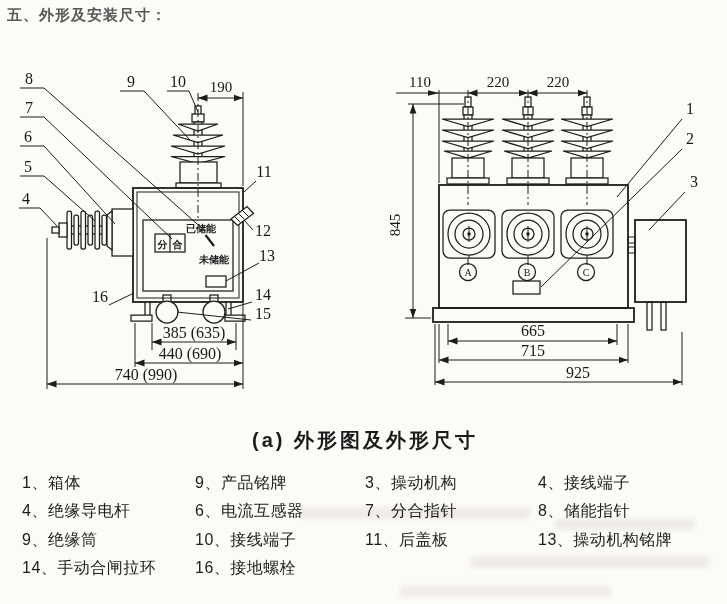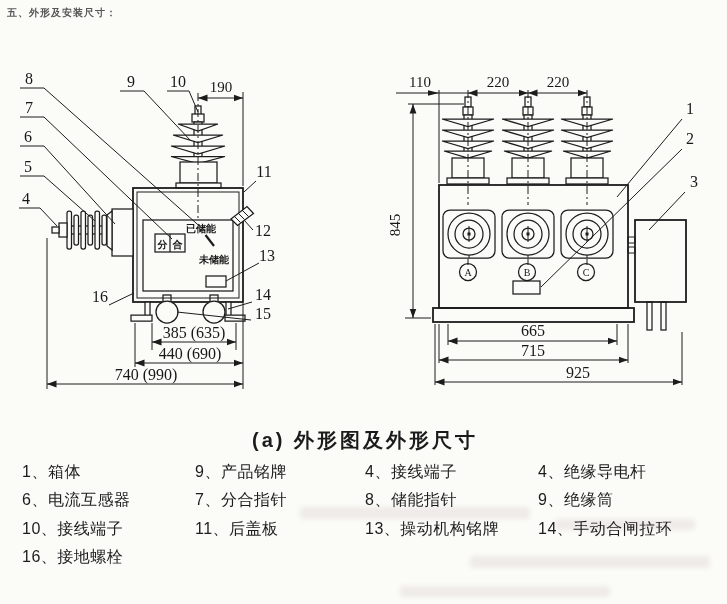--- a/index.html
+++ b/index.html
@@ -1,22 +1,22 @@
 <!DOCTYPE html>
 <html><head>
 <meta charset="utf-8">
 <style>
   html,body{margin:0;padding:0;}
   body{width:727px;height:604px;background:#fbfbf8;position:relative;overflow:hidden;
        font-family:"Liberation Sans",sans-serif;}
-  .page-title{position:absolute;left:7px;top:6px;font-size:10px;font-weight:bold;
+  .page-title{position:absolute;left:7px;top:6px;font-size:15px;font-weight:bold;
        color:#585858;letter-spacing:1px;}
   .caption{position:absolute;left:15px;top:427px;width:700px;text-align:center;
        font-size:20px;font-weight:bold;color:#1b1b1b;letter-spacing:3px;}
-  .legend{position:absolute;left:22px;top:458px;width:696px;display:grid;
+  .legend{position:absolute;left:22px;top:469px;width:696px;display:grid;
        grid-template-columns:173px 170px 173px auto;grid-auto-rows:28.5px;
        align-items:center;font-size:16px;color:#1d1d1d;letter-spacing:.5px;font-weight:500;}
   .smudge{position:absolute;background:rgba(160,145,135,.14);filter:blur(2.5px);border-radius:4px;}
   svg{position:absolute;left:0;top:0;}
   svg path,svg rect,svg circle,svg line{stroke:#1c1c1c;fill:none;stroke-width:1.25;}
   svg .fw{fill:#fbfbf8;}
   svg .bold{stroke-width:1.8;}
   svg .thin{stroke-width:1;}
   svg .dash{stroke-dasharray:8 3 2 3;stroke-width:1;}
   svg .dim{stroke-width:1;}
@@ -188,20 +188,21 @@
 <div class="caption">(a)  外形图及外形尺寸</div>
 
 <div class="smudge" style="left:300px;top:507px;width:230px;height:12px;"></div>
 <div class="smudge" style="left:555px;top:519px;width:140px;height:11px;"></div>
 <div class="smudge" style="left:470px;top:556px;width:240px;height:12px;"></div>
 <div class="smudge" style="left:400px;top:586px;width:210px;height:11px;"></div>
 
 <div class="legend">
   <span>1、箱体</span>
   <span>9、产品铭牌</span>
+  <span>3、操动机构</span>
   <span>4、接线端子</span>
   <span>4、绝缘导电杆</span>
   <span>6、电流互感器</span>
   <span>7、分合指针</span>
   <span>8、储能指针</span>
   <span>9、绝缘筒</span>
   <span>10、接线端子</span>
   <span>11、后盖板</span>
   <span>13、操动机构铭牌</span>
   <span>14、手动合闸拉环</span>

